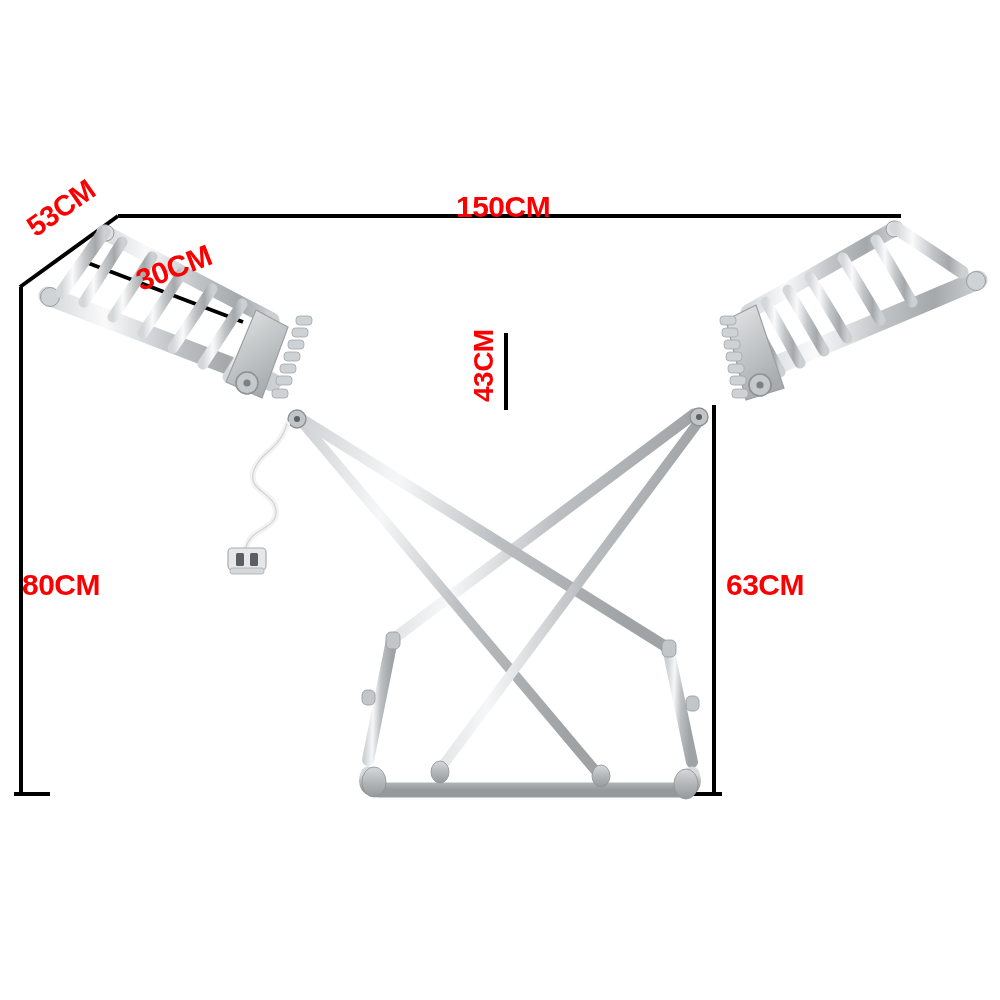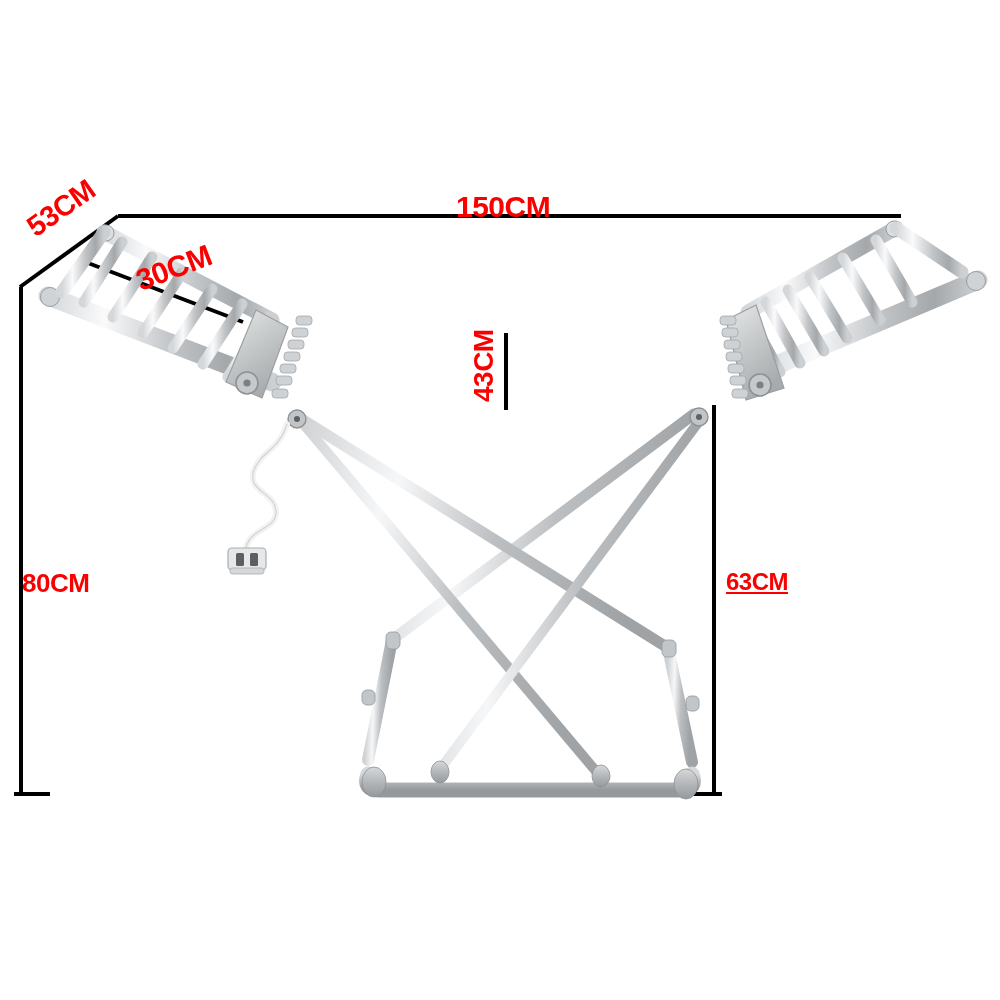--- a/index.html
+++ b/index.html
@@ -38,22 +38,22 @@
     line-height: 1;
     user-select: none;
   }
   #label-150 { left: 456px; top: 192px; font-size: 30px; }
   #label-53  { left: 22px;  top: 218px; font-size: 29px;
                transform: rotate(-35deg); transform-origin: left top; }
   #label-30  { left: 132px; top: 268px; font-size: 30px;
                transform: rotate(-21deg); transform-origin: left top; }
   #label-43  { left: 470px; top: 402px; font-size: 28px;
                transform: rotate(-90deg); transform-origin: left top; }
-  #label-80  { left: 22px;  top: 570px; font-size: 26px; }
-  #label-63  { left: 726px; top: 570px; font-size: 24px; text-decoration: underline; }
+  #label-80  { left: 22px;  top: 570px; font-size: 30px; }
+  #label-63  { left: 726px; top: 570px; font-size: 30px; }
 </style>
 </head>
 <body>
 
 <div id="stage">
 
   <svg id="diagram-svg" viewBox="0 0 1000 1000">
     <defs>
       <linearGradient id="barH" x1="0" y1="0" x2="0" y2="1">
         <stop offset="0%" stop-color="#d8dadc"></stop>

